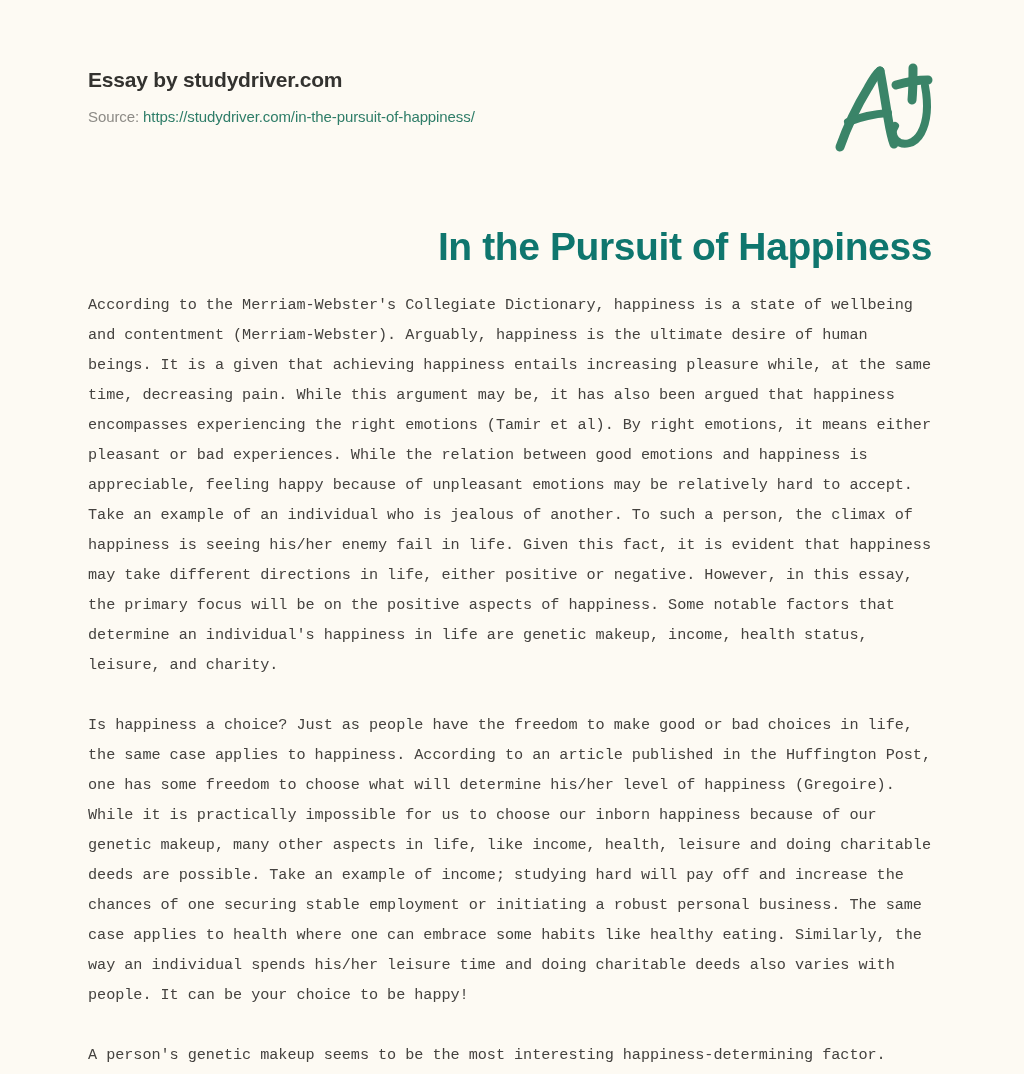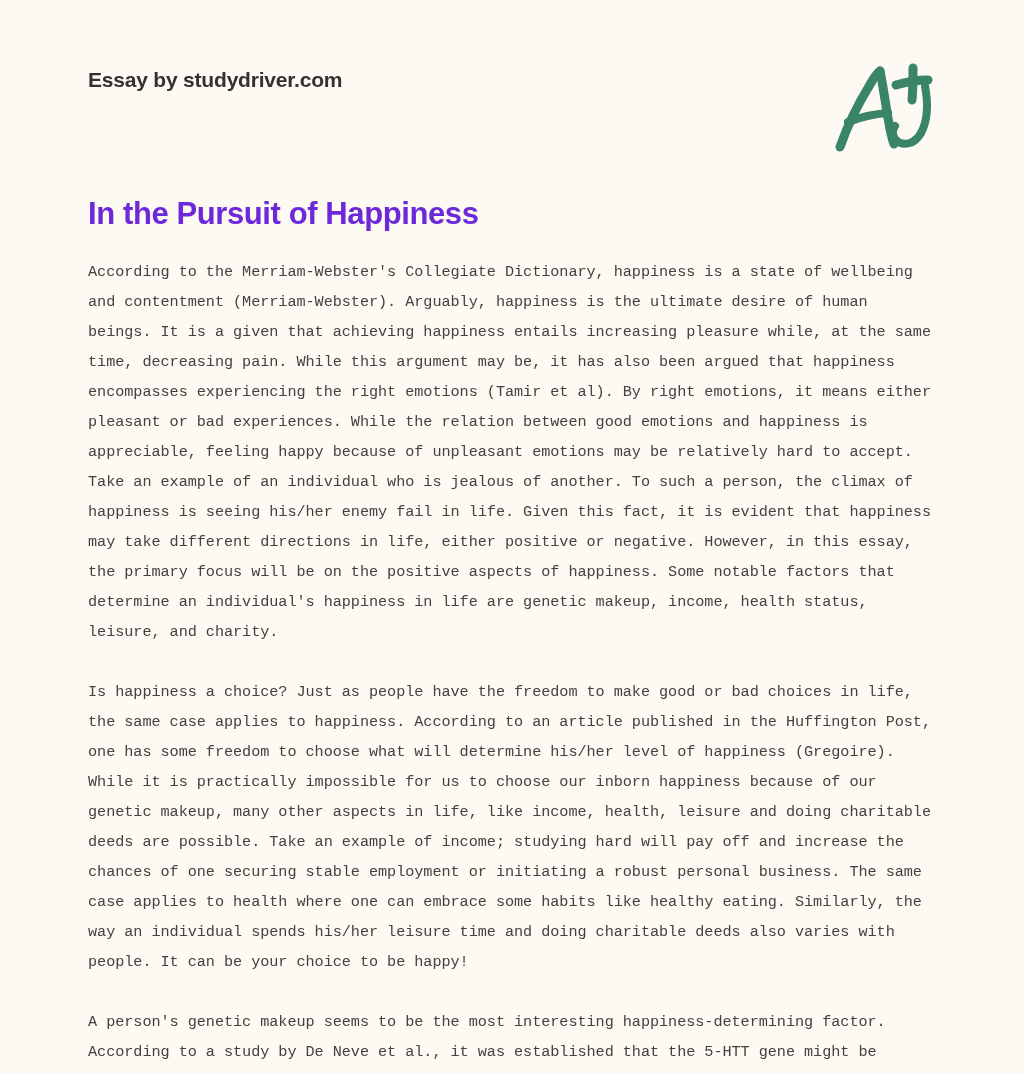--- a/index.html
+++ b/index.html
@@ -65,25 +65,26 @@
   .logo svg {
     display: block;
     width: 100%;
     height: 100%;
   }
 
   
   .title {
     margin: 0;
     padding-top: 101px;
-    font-size: 31px;
+    font-size: 39px;
     font-weight: 600;
     letter-spacing: -0.4px;
-    color: #6d28d9;
+    color: #0f766e;
     line-height: 38px;
+    text-align: right;
   }
 
   
   .article {
     padding-top: 24px;
   }
   .article p {
     margin: 0 0 30px 0;
     font-size: 15.2px;
     line-height: 30px;
@@ -98,20 +99,24 @@
   }
 </style>
 </head>
 <body>
 
 <div class="page">
 
   <div class="header">
     <h2 class="brand-line">Essay by studydriver.com</h2>
 
+    <div class="source-line">
+      <span class="source-label">Source:</span>
+      <a class="source-url" href="#">https://studydriver.com/in-the-pursuit-of-happiness/</a>
+    </div>
   </div>
 
   <div class="logo">
     <svg viewBox="0 0 118 112" xmlns="http://www.w3.org/2000/svg" fill="none" stroke="#3a8468" stroke-linecap="round" stroke-linejoin="round">
 
       <path d="M16 99 C22 82 33 58 44 40 C49 31 53 25 56 23" stroke-width="9"></path>
 
       <path d="M56 23 C58 32 61 52 64 70 C66 82 68 91 70 96" stroke-width="9"></path>
 
       <path d="M24 74 C34 70 50 66 64 65" stroke-width="8"></path>

